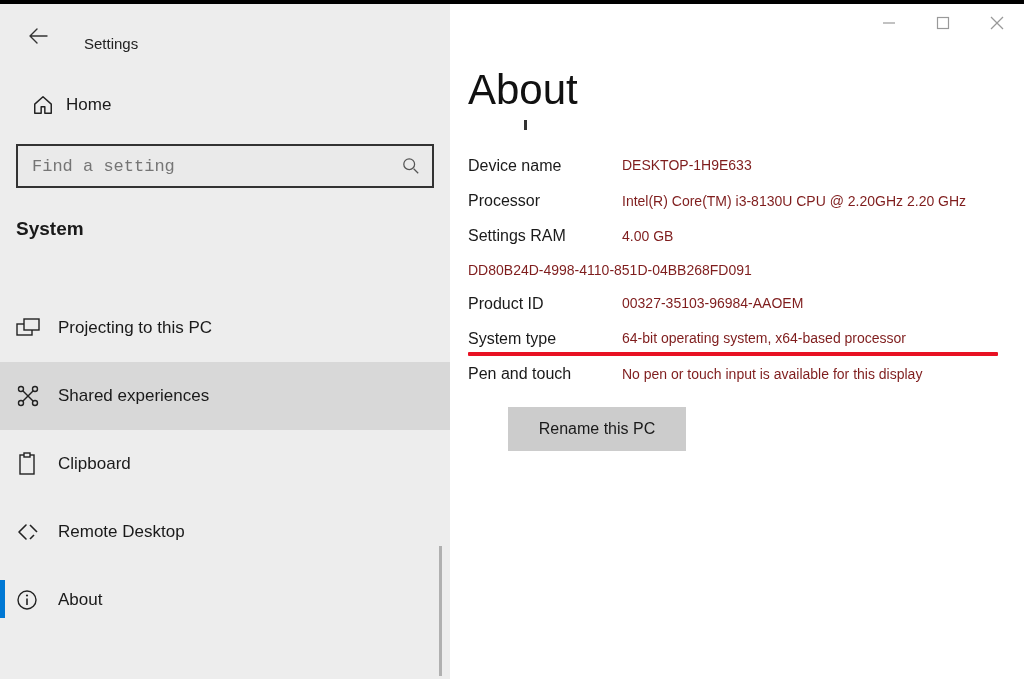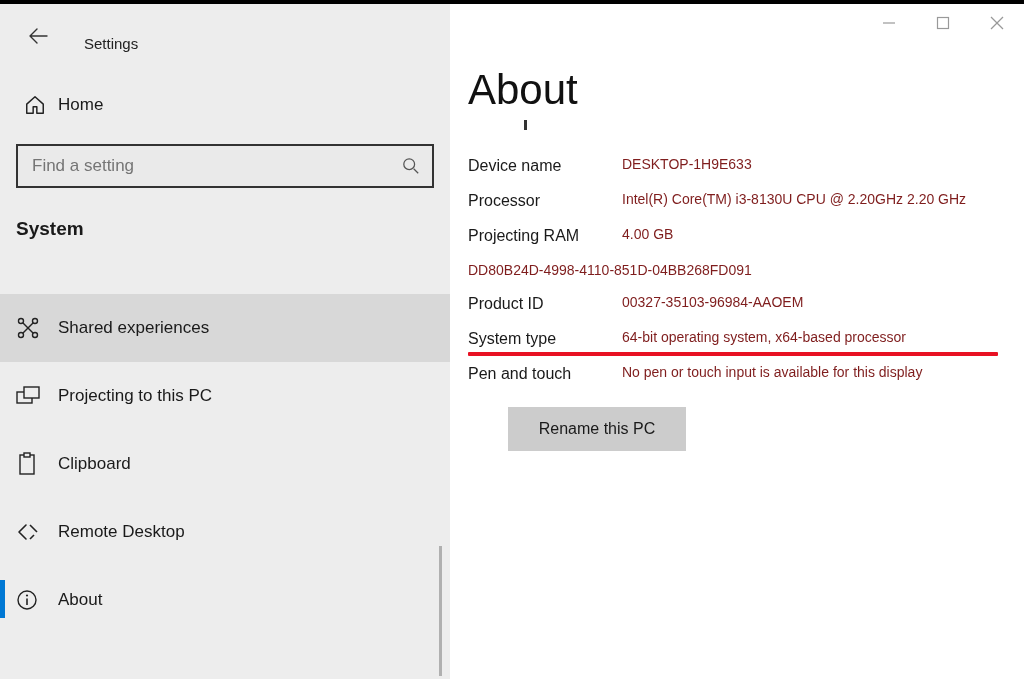--- a/index.html
+++ b/index.html
@@ -43,27 +43,28 @@
     color: #222;
   }
   .app-title {
     font-size: 15px;
     color: #222;
   }
   .home-row {
     display: flex;
     align-items: center;
     height: 46px;
-    padding-left: 24px;
+    padding-left: 32px;
     margin-top: 30px;
   }
   .home-row .icon { width: 34px; }
   .home-label { font-size: 17px; }
   .search-wrap {
     margin: 16px 16px 0 16px;
+    font-family: Liberation Mono, monospace;
   }
   .search-box {
     width: 100%;
     max-width: 420px;
     height: 44px;
     border: 2px solid #333;
     background: #eaeaea;
     display: flex;
     align-items: center;
     padding: 0 12px;
@@ -148,20 +149,21 @@
   }
   .tick {
     width: 3px; height: 10px; background: #333;
     margin-left: 56px; margin-bottom: 24px;
   }
   .spec-rows { margin-top: 24px; }
   .spec-row {
     display: flex;
     margin-bottom: 12px;
     line-height: 1.45;
+    align-items: center;
   }
   .spec-label {
     width: 154px;
     font-size: 16px;
     color: #1a1a1a;
   }
   .spec-value {
     flex: 1;
     font-size: 14px;
     color: #7f1d1d;
@@ -227,46 +229,46 @@
     </div>
 
     <div class="section-heading">System</div>
 
     <div class="nav-list">
 
       <div class="nav-item partial">
         
       </div>
 
+      <div class="nav-item">
+        <span class="icon-slot">
+          <svg width="24" height="22" viewBox="0 0 24 22">
+              <rect x="1" y="7" width="15" height="11" stroke="#222" stroke-width="1.4" fill="none"></rect>
+              <rect x="8" y="2" width="15" height="11" stroke="#222" stroke-width="1.4" fill="#ededed"></rect>
+            </svg>
+        </span>
+        <span class="nav-label">Projecting to this PC</span>
+      </div>
+
       <div class="nav-item selected">
         <span class="icon-slot">
           <svg width="24" height="24" viewBox="0 0 24 24">
               <circle cx="5" cy="5" r="2.5" stroke="#222" stroke-width="1.4" fill="none"></circle>
               <circle cx="19" cy="5" r="2.5" stroke="#222" stroke-width="1.4" fill="none"></circle>
               <circle cx="5" cy="19" r="2.5" stroke="#222" stroke-width="1.4" fill="none"></circle>
               <circle cx="19" cy="19" r="2.5" stroke="#222" stroke-width="1.4" fill="none"></circle>
               <line x1="7" y1="7" x2="17" y2="17" stroke="#222" stroke-width="1.4"></line>
               <line x1="17" y1="7" x2="7" y2="17" stroke="#222" stroke-width="1.4"></line>
             </svg>
         </span>
         <span class="nav-label">Shared experiences</span>
       </div>
 
       <div class="nav-item">
         <span class="icon-slot">
-          <svg width="24" height="22" viewBox="0 0 24 22">
-              <rect x="1" y="7" width="15" height="11" stroke="#222" stroke-width="1.4" fill="none"></rect>
-              <rect x="8" y="2" width="15" height="11" stroke="#222" stroke-width="1.4" fill="#ededed"></rect>
-            </svg>
-        </span>
-        <span class="nav-label">Projecting to this PC</span>
-      </div>
-
-      <div class="nav-item">
-        <span class="icon-slot">
           <svg width="22" height="24" viewBox="0 0 22 24">
               <rect x="4" y="3" width="14" height="19" stroke="#222" stroke-width="1.4" fill="none"></rect>
               <rect x="8" y="1" width="6" height="4" stroke="#222" stroke-width="1.4" fill="#ededed"></rect>
             </svg>
         </span>
         <span class="nav-label">Clipboard</span>
       </div>
 
       <div class="nav-item">
         <span class="icon-slot">
@@ -326,21 +328,21 @@
         <div class="spec-label">Device name</div>
         <div class="spec-value">DESKTOP-1H9E633</div>
       </div>
 
       <div class="spec-row">
         <div class="spec-label">Processor</div>
         <div class="spec-value">Intel(R) Core(TM) i3-8130U CPU @ 2.20GHz   2.20 GHz</div>
       </div>
 
       <div class="spec-row">
-        <div class="spec-label">Projecting RAM</div>
+        <div class="spec-label">Settings RAM</div>
         <div class="spec-value">4.00 GB</div>
       </div>
 
       <div class="spec-row">
         <div class="spec-value">DD80B24D-4998-4110-851D-04BB268FD091</div>
       </div>
 
       <div class="spec-row">
         <div class="spec-label">Product ID</div>
         <div class="spec-value">00327-35103-96984-AAOEM</div>

